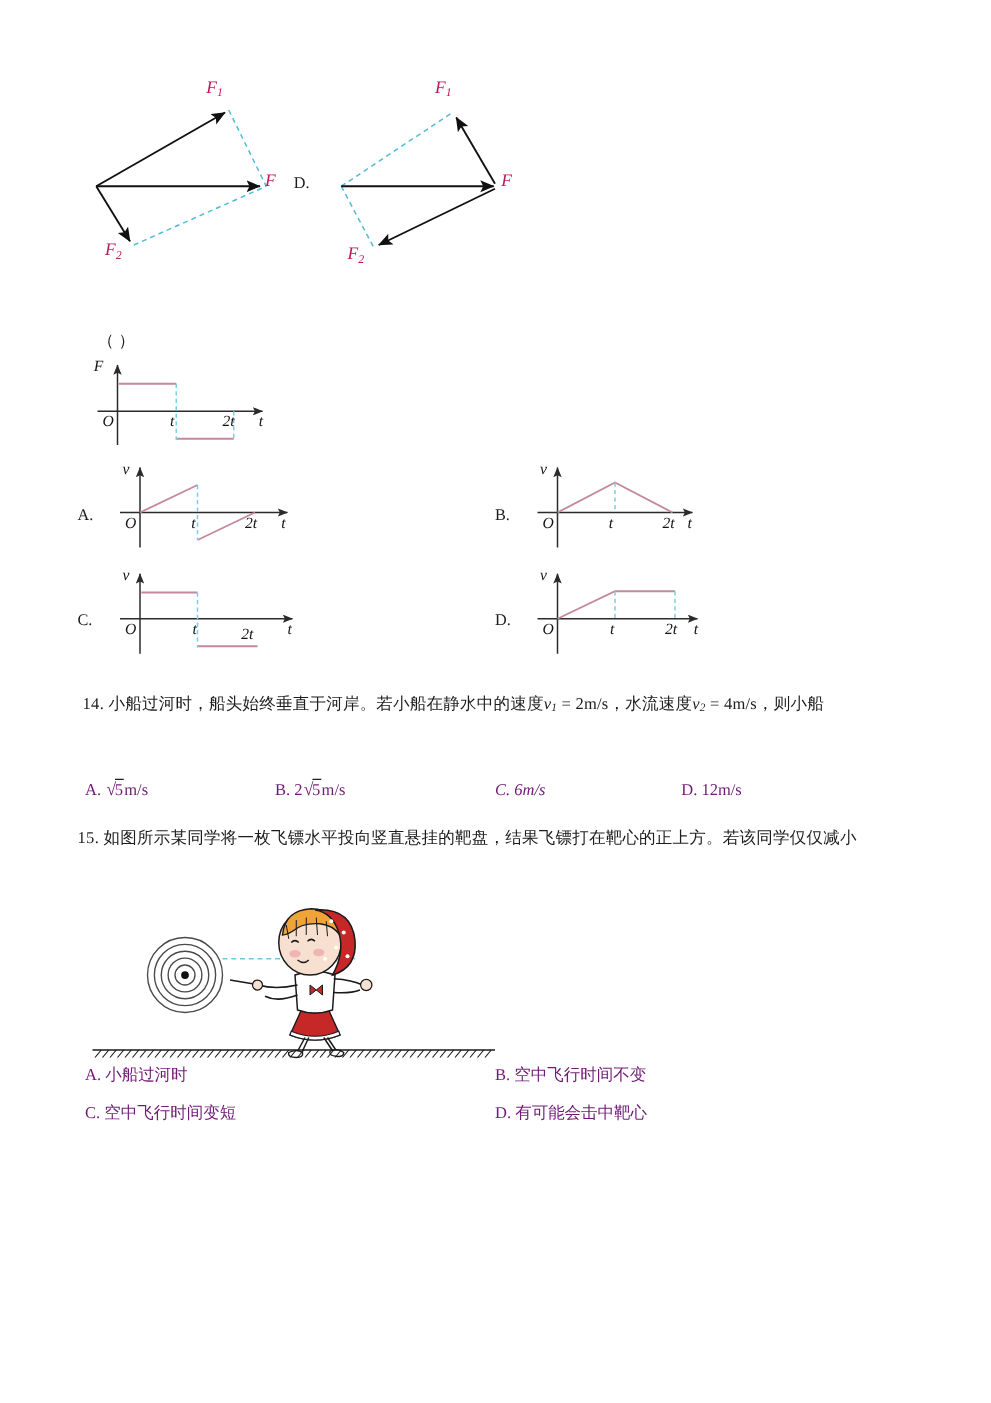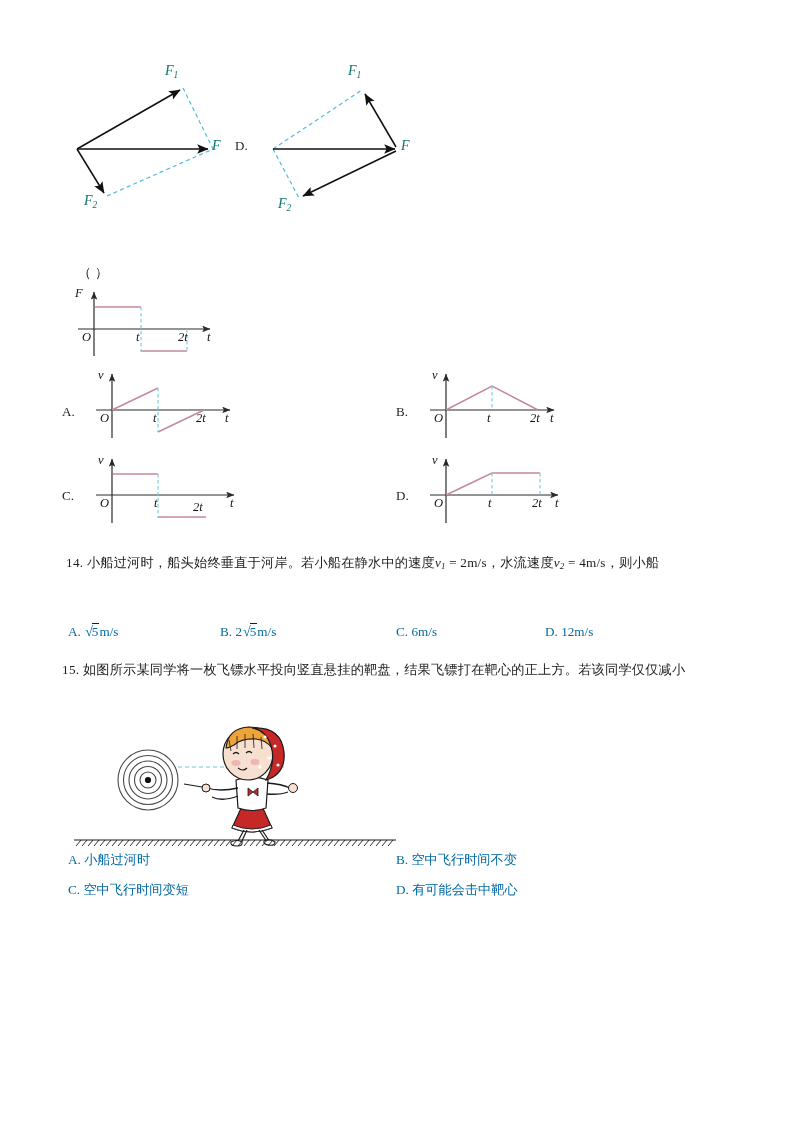--- a/index.html
+++ b/index.html
@@ -28,21 +28,21 @@
     line-height: 30px;
     letter-spacing: 0.2px;
     color: #1c1c1c;
     white-space: nowrap;
   }
   .qnum { letter-spacing: 0.3px; }
   .opt {
     position: absolute;
     font-size: 13.2px;
     line-height: 22px;
-    color: #0369a1;
+    color: #701a75;
     white-space: nowrap;
   }
   .sub { font-size: 9px; vertical-align: -2px; font-style: italic; }
   .mlabel { font-style: italic; font-family: "Liberation Serif", serif; }
 
   
   .radical {
     display: inline-block;
     position: relative;
     padding-left: 1px;
@@ -54,21 +54,21 @@
     margin-left: -1px;
   }
 
   
   .vec-wrap { position: absolute; }
   .vec-label {
     position: absolute;
     font-style: italic;
     font-size: 14px;
     font-family: "Liberation Serif", serif;
-    color: #0f766e;
+    color: #be185d;
   }
   .vec-label .s { font-size: 9.5px; font-style: italic; vertical-align: -3px; }
 
   
   .graph { position: absolute; }
   .glabel {
     position: absolute;
     font-style: italic;
     font-size: 12.5px;
     font-family: "Liberation Serif", serif;
@@ -261,21 +261,21 @@
   </div>
 
   <div class="opt" style="left:68px; top:621px;">
     <span>A.</span>
     <span class="radical"><span class="rsign">√</span><span class="rnum">5</span><span>m/s</span></span>
   </div>
   <div class="opt" style="left:220px; top:621px;">
     <span>B.</span>
     <span>2</span><span class="radical"><span class="rsign">√</span><span class="rnum">5</span><span>m/s</span></span>
   </div>
-  <div class="opt" style="left:396px; top:621px;">
+  <div class="opt" style="left:396px; top:621px;font-style:italic;">
     <span>C.</span>
     <span>6m/s</span>
   </div>
   <div class="opt" style="left:545px; top:621px;">
     <span>D.</span>
     <span>12m/s</span>
   </div>
 
   <div class="qtext" style="left:62px; top:655px;">
     <span class="qnum">15.</span>

